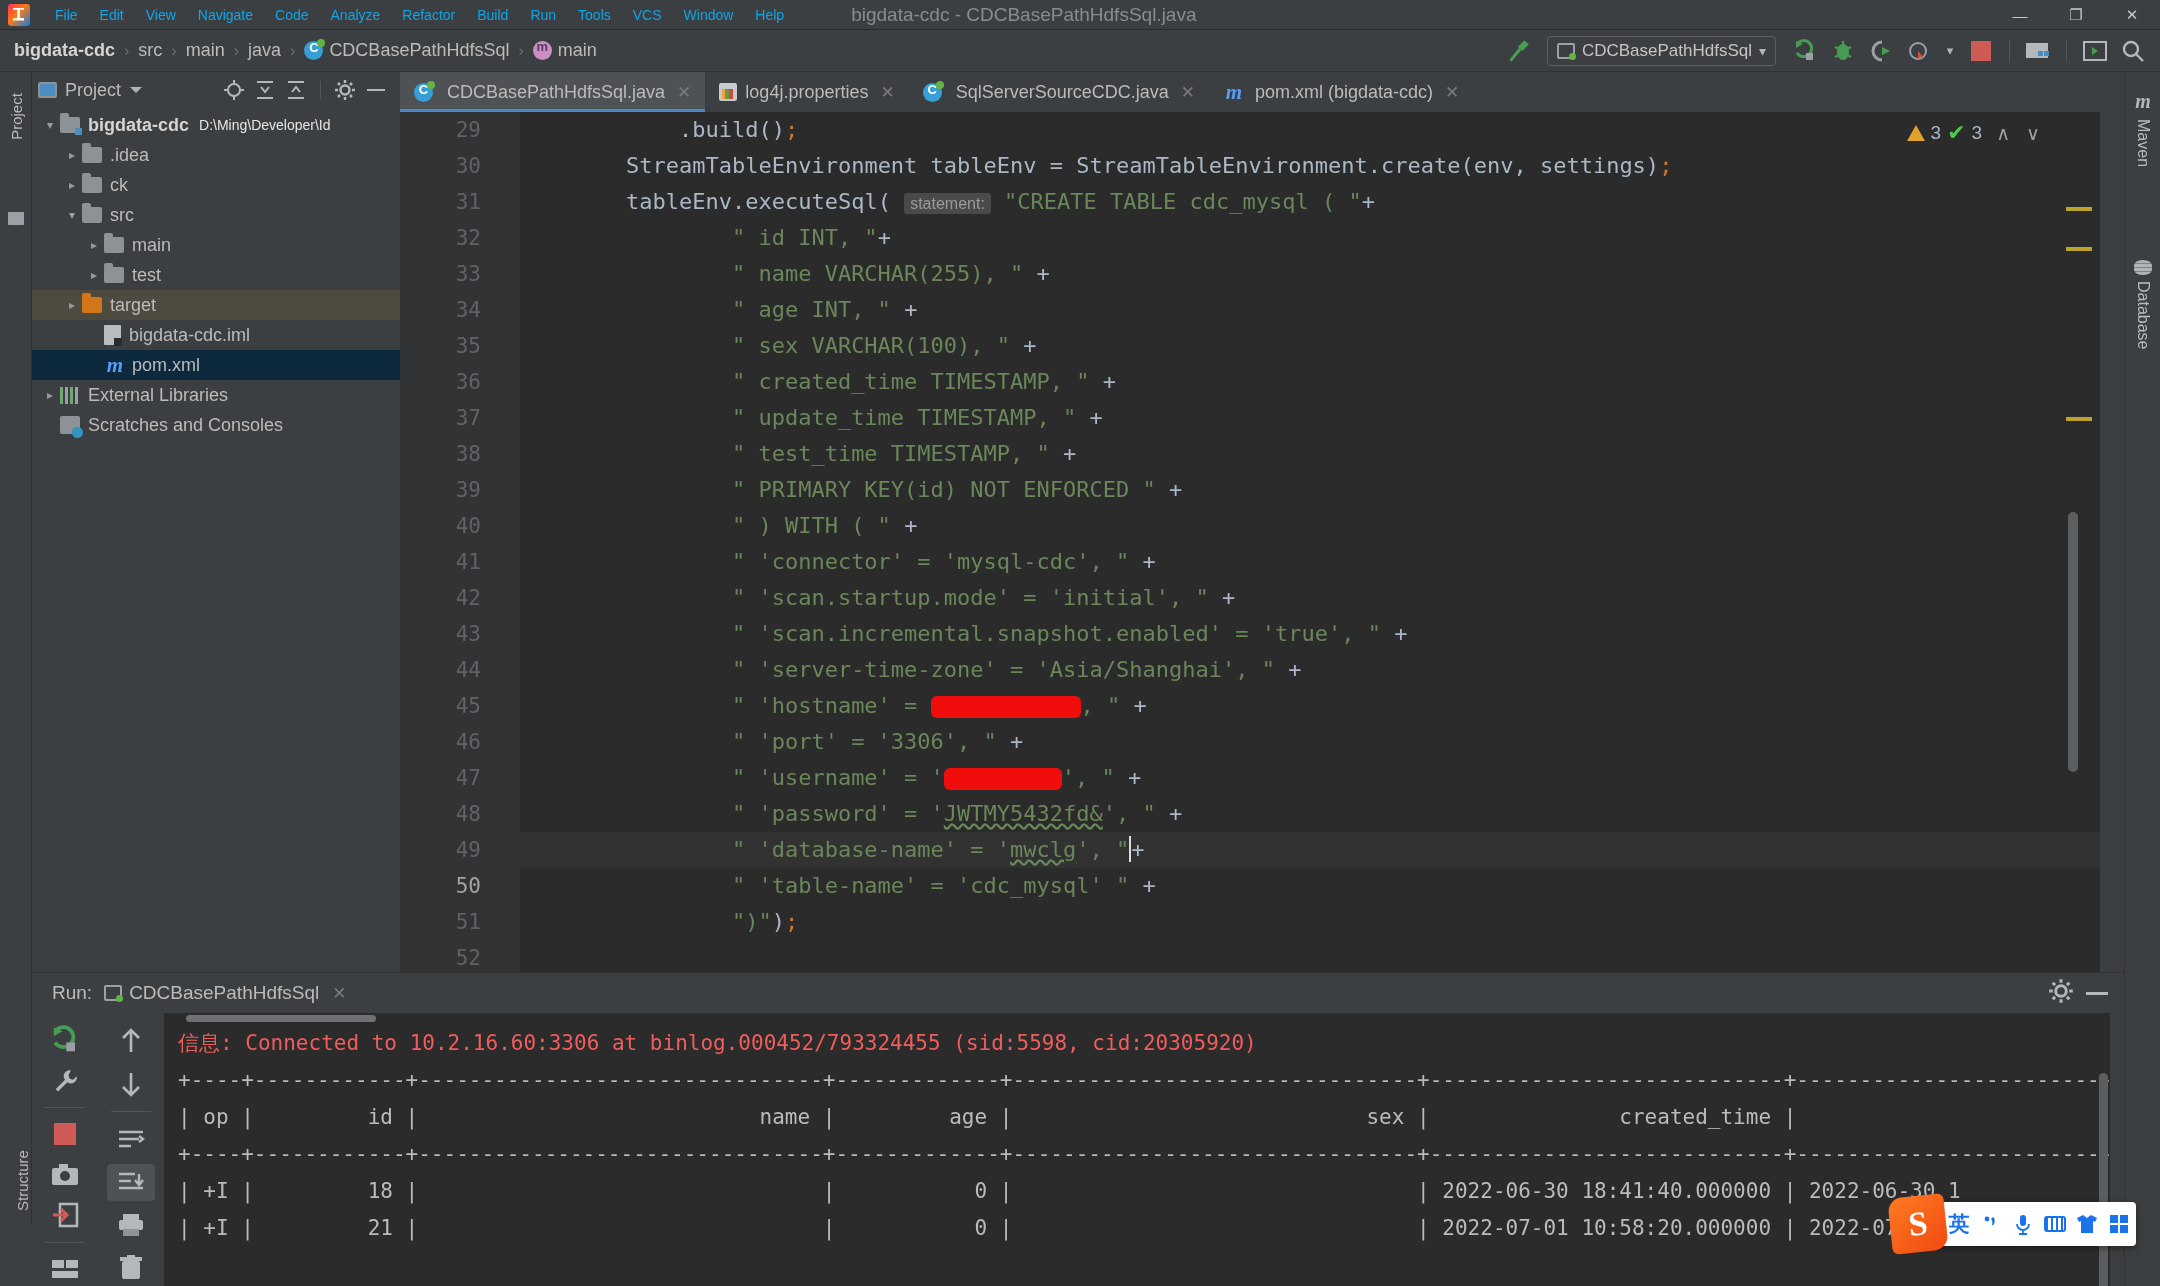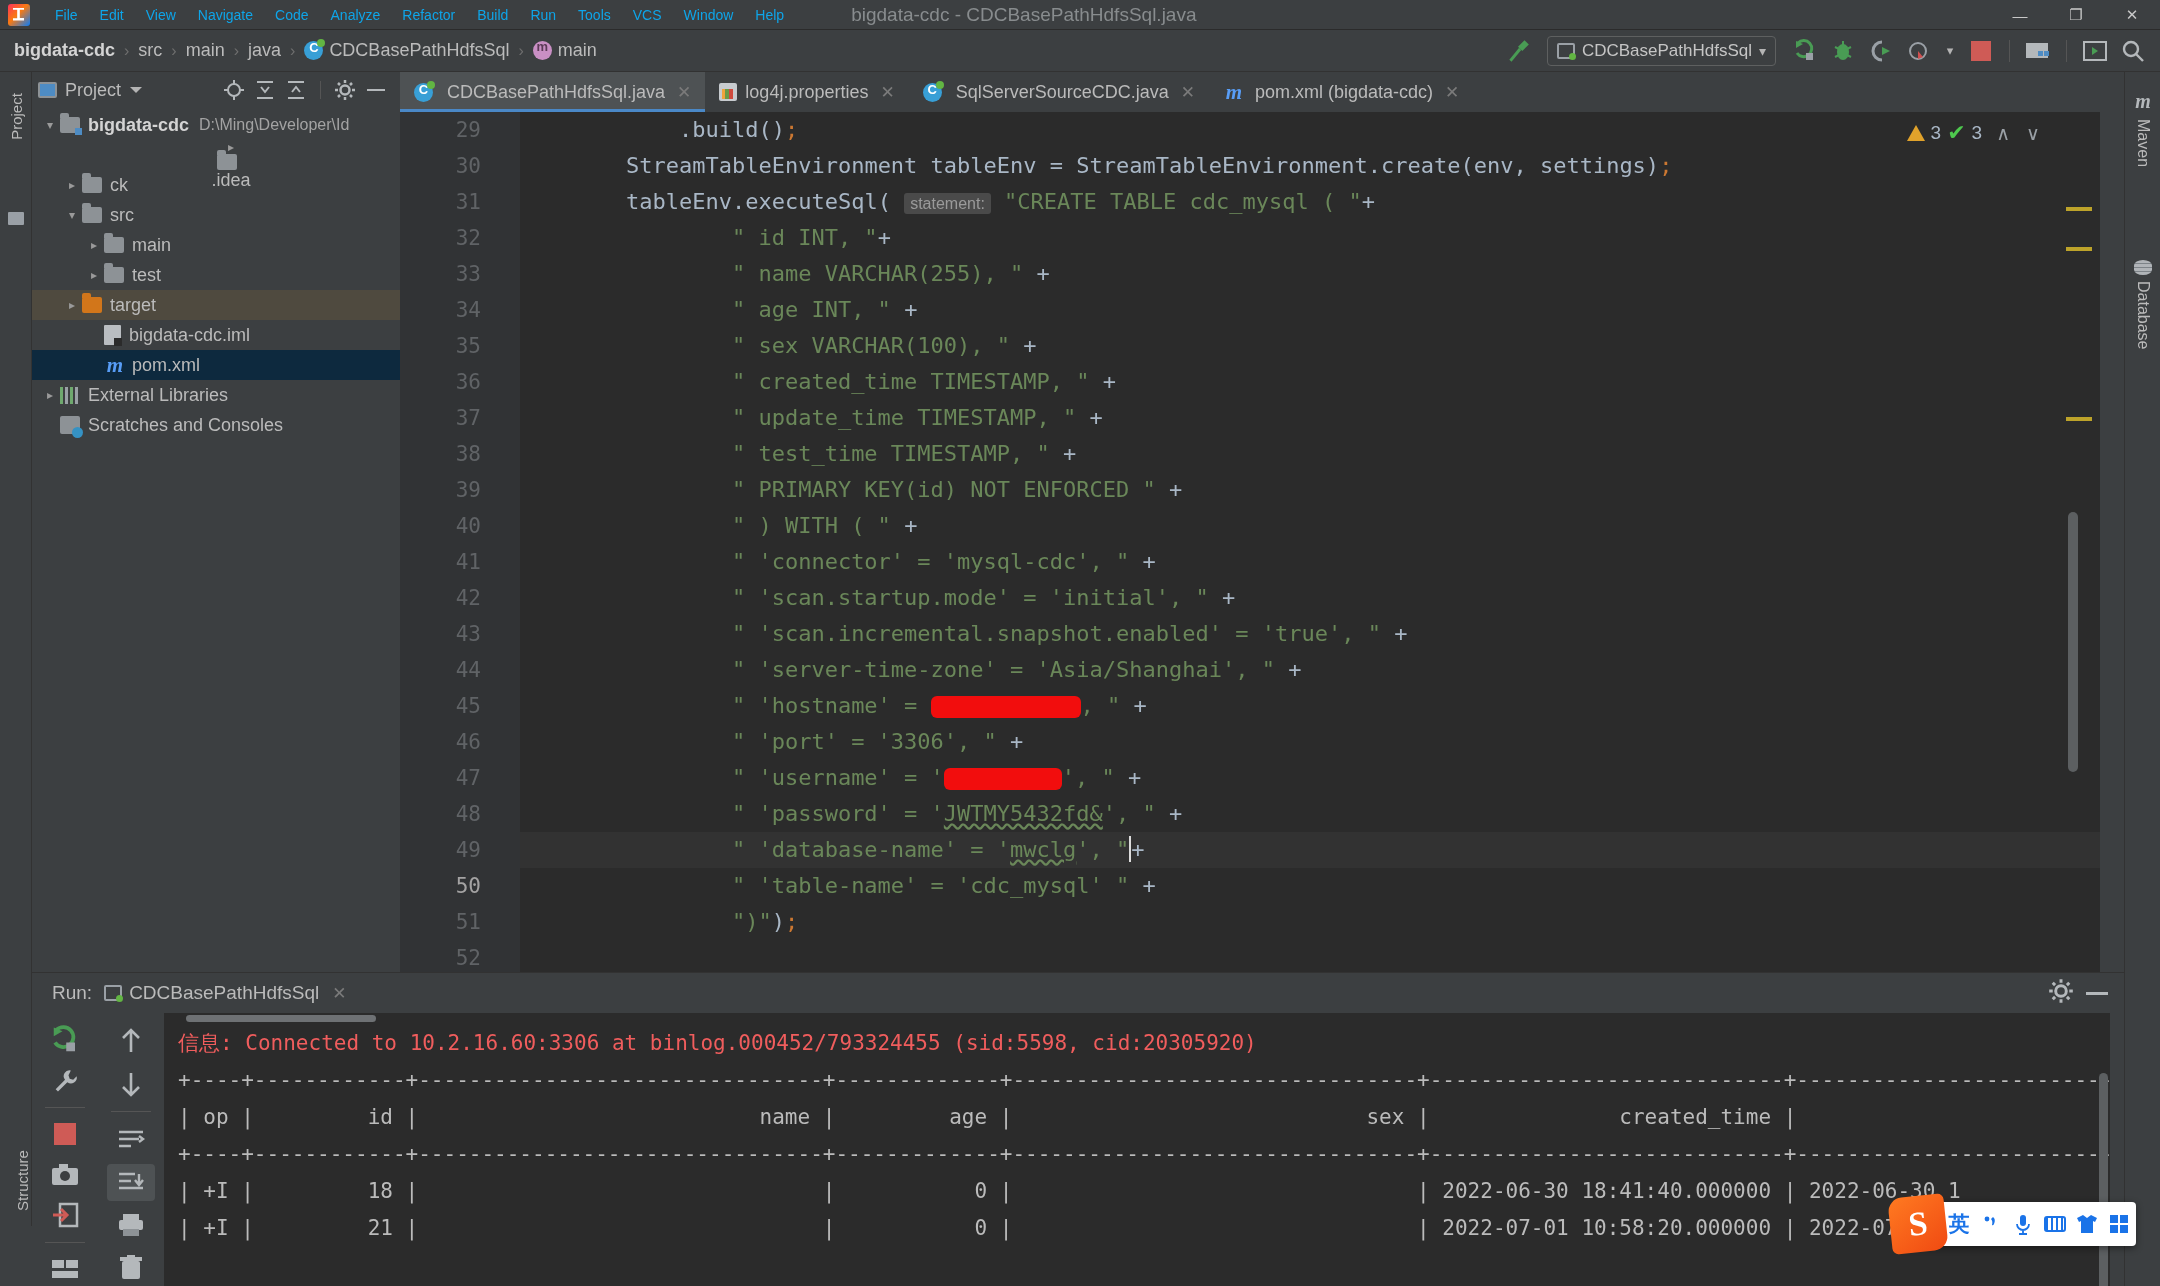--- a/index.html
+++ b/index.html
@@ -124,21 +124,21 @@
     content:""; position:absolute; left:0; top:-4px; width:9px;height:5px;
     background:#8d9296; border-radius:2px 2px 0 0;
   }
   .folder.module { background:#8d9296; }
   .folder.module::after{
     content:""; position:absolute; right:-2px; bottom:-2px; width:7px;height:7px;background:#4e8cc4;
   }
   .folder.orange{ background:#d2761a; }
   .folder.orange::before{ background:#d2761a; }
   .node-name.bold{ font-weight:bold; color:#d4d4d4; }
-  .node-path{ color:#a3a3a3; font-size:16px; margin-left:10px; }
+  .node-path{ color:#e5e5e5; font-size:14px; margin-left:10px; }
   .iml-ico{
     width:17px;height:20px;flex:none;margin-right:8px;background:#b9bdc1;
     position:relative; border-radius:1px;
   }
   .iml-ico::after{content:"";position:absolute;right:-1px;bottom:-1px;width:8px;height:8px;background:#2b2b2b;}
   .m-ico{
     width:22px;flex:none;margin-right:6px; color:#589df6; font-size:21px;
     font-style:italic; font-weight:bold; font-family:"Liberation Serif",serif; text-align:center;
   }
   .lib-ico{
@@ -440,21 +440,21 @@
         </div>
       </div>
     </div>
     <div class="tree" id="project-tree">
         <div class="row" style="padding-left: 8px;">
           <span class="arrow open"></span>
           <span class="folder module"></span>
           <span class="node-name bold">bigdata-cdc</span>
           <span class="node-path">D:\Ming\Developer\Id</span>
         </div>
-        <div class="row" style="padding-left: 30px; flex-direction: column;">
+        <div class="row" style="padding-left: 30px;">
           <span class="arrow closed"></span>
           <span class="folder"></span>
           <span class="node-name">.idea</span>
         </div>
         <div class="row" style="padding-left: 30px;">
           <span class="arrow closed"></span>
           <span class="folder"></span>
           <span class="node-name">ck</span>
         </div>
         <div class="row" style="padding-left: 30px;">

